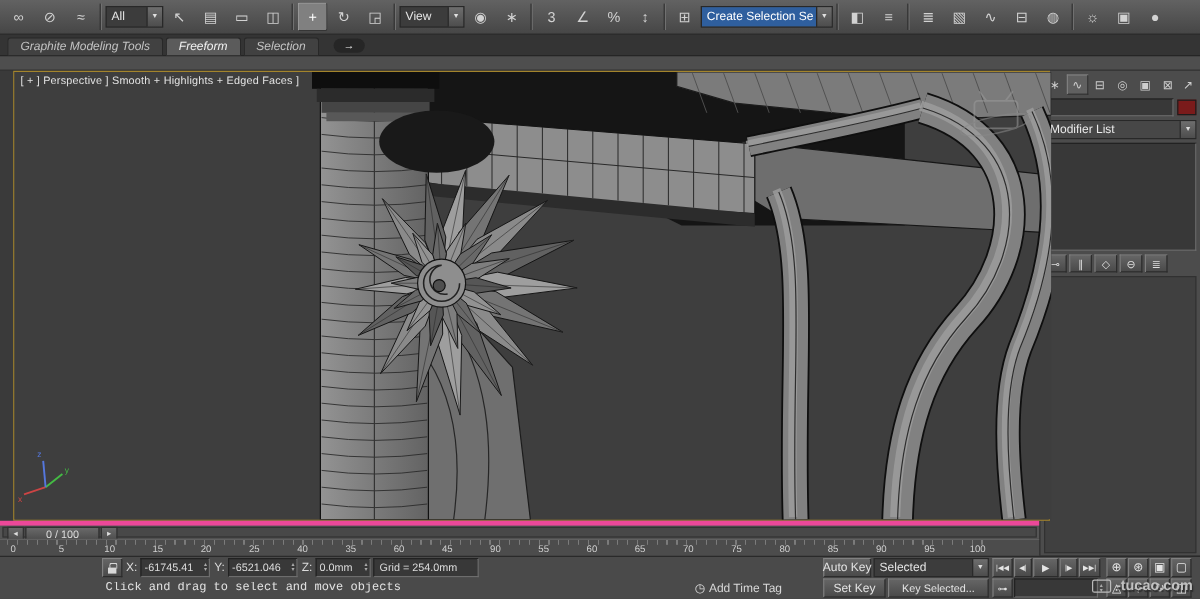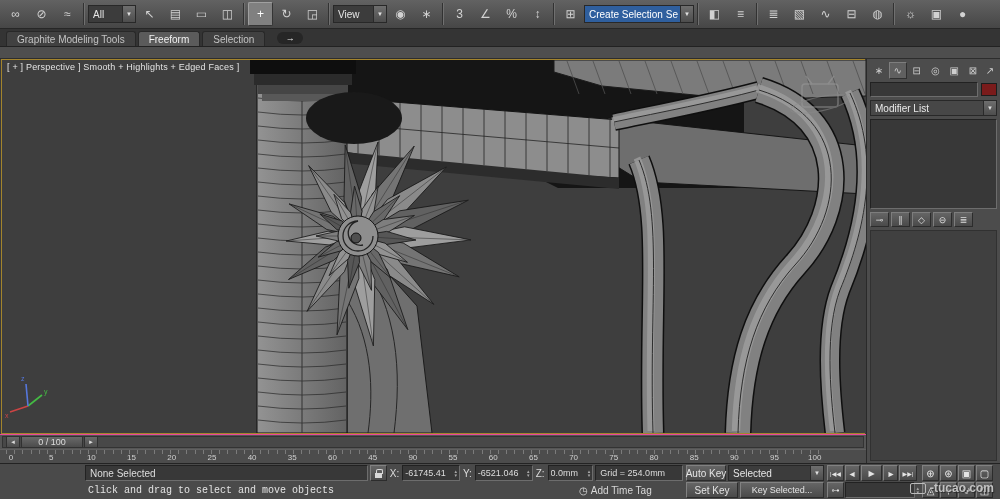--- a/index.html
+++ b/index.html
@@ -10,30 +10,30 @@
 .toolbar{flex:0 0 29px;background:linear-gradient(#626262,#464646);border-bottom:1px solid #262626;display:flex;align-items:center;padding:0 3px;gap:1px;}
 .tb-icon{width:25px;height:24px;display:flex;align-items:center;justify-content:center;font-size:12px;color:#d2d2d2;border:1px solid transparent;border-radius:2px;}
 .tb-icon.active{background:#808080;border-color:#a0a0a0 #353535 #353535 #a0a0a0;color:#fff;}
 .tb-sep{width:2px;height:22px;border-left:1px solid #323232;border-right:1px solid #707070;margin:0 2px;}
 .combo{height:18px;display:flex;align-items:stretch;border:1px solid #282828;background:#3c3c3c;}
 .combo .cfield{padding:0 4px;font-size:10px;display:flex;align-items:center;color:#e6e6e6;white-space:nowrap;overflow:hidden;}
 .combo .carrow{width:13px;background:linear-gradient(#6e6e6e,#4d4d4d);border-left:1px solid #2a2a2a;display:flex;align-items:center;justify-content:center;font-size:6px;color:#e0e0e0;}
 .combo.sel .cfield{background:#2f5f9e;color:#fff;}
 
 .ribbon{flex:0 0 18px;background:#343434;display:flex;align-items:flex-end;padding:0 6px;gap:2px;border-bottom:1px solid #222;}
-.rtab{padding:2px 10px 1px;font-size:10px;color:#c3c3c3;background:#414141;border:1px solid #282828;border-bottom:none;border-radius:3px 3px 0 0;}
+.rtab{padding:2px 10px 1px;font-size:10px;color:#c3c3c3;background:#414141;border:1px solid #282828;border-bottom:none;border-radius:3px 3px 0 0;font-style:italic;}
 .rtab.active{background:#5b5b5b;color:#f2f2f2;}
 .rarrow{width:26px;height:12px;border-radius:6px;background:#262626;color:#eee;font-size:9px;line-height:10px;display:flex;align-items:center;justify-content:center;margin:0 0 2px 10px;}
 .strip{flex:0 0 12px;background:#4e4e4e;border-bottom:1px solid #2d2d2d;}
 
 .main{flex:0 0 404px;display:flex;background:#3a3a3a;}
 .left-col{width:866px;display:flex;flex-direction:column;}
-.viewport{width:864px;height:375px;border:1px solid #a3842c;position:relative;margin-left:1px;background:#3e3e3e;}
+.viewport{width:864px;height:375px;border:1px solid #a3842c;position:relative;margin-left:11px;background:#3e3e3e;}
 .vp-label{position:absolute;top:2px;left:5px;font-size:9px;color:#e3e3e3;z-index:2;letter-spacing:.2px;}
-.timeslider{height:15px;background:#555;position:relative;border-top:1px solid #ec4899;padding-left:13px;}
+.timeslider{height:15px;background:#555;position:relative;border-top:4px solid #ec4899;padding-left:13px;}
 .ts-track{position:absolute;left:2px;right:2px;top:1px;bottom:1px;background:#484848;border:1px solid #333;}
 .ts-btn{position:absolute;top:1px;height:12px;background:linear-gradient(#696969,#4c4c4c);border:1px solid #313131;font-size:7px;display:flex;align-items:center;justify-content:center;color:#ddd;}
 .ruler{height:14px;background:#4c4c4c;border-top:1px solid #606060;position:relative;}
 .ruler-ticks{position:absolute;top:0;left:6px;width:816px;height:4px;background:repeating-linear-gradient(90deg,#7b7b7b 0 1px,transparent 1px 8.2px);}
 .ruler-nums{position:absolute;top:3px;left:0;width:826px;display:flex;justify-content:space-between;padding:0 2px;}
 .ruler-nums span{font-size:8px;color:#d0d0d0;width:18px;text-align:center;}
 
 .right-panel{width:134px;background:#4c4c4c;border-left:1px solid #2a2a2a;display:flex;flex-direction:column;padding:3px 3px 2px;gap:3px;}
 .cp-tabs{display:flex;gap:1px;height:17px;}
 .cp-tab{flex:1;display:flex;align-items:center;justify-content:center;font-size:10px;color:#cecece;border:1px solid transparent;}
@@ -382,21 +382,20 @@
     </div>
   </div>
 
   <div class="statusbar">
     <div class="sb-col" style="width:80px">
       <div class="listener-line macro">clearSelection</div>
       <div class="listener-line listen"></div>
     </div>
     <div class="sb-col" style="flex:1;min-width:0">
       <div class="sb-row">
-        <div class="sunken" style="width:284px;height:16px;display:flex;align-items:center;padding:0 4px">None Selected</div>
         <div class="btn" style="width:17px;height:16px">
             <span class="lock"></span>
           </div>
         <span class="coord-label">X:</span>
         <div class="sunken coord">
           <span class="val">-61745.41</span>
           <span class="spin">
               <span>▴</span>
               <span>▾</span>
             </span>

